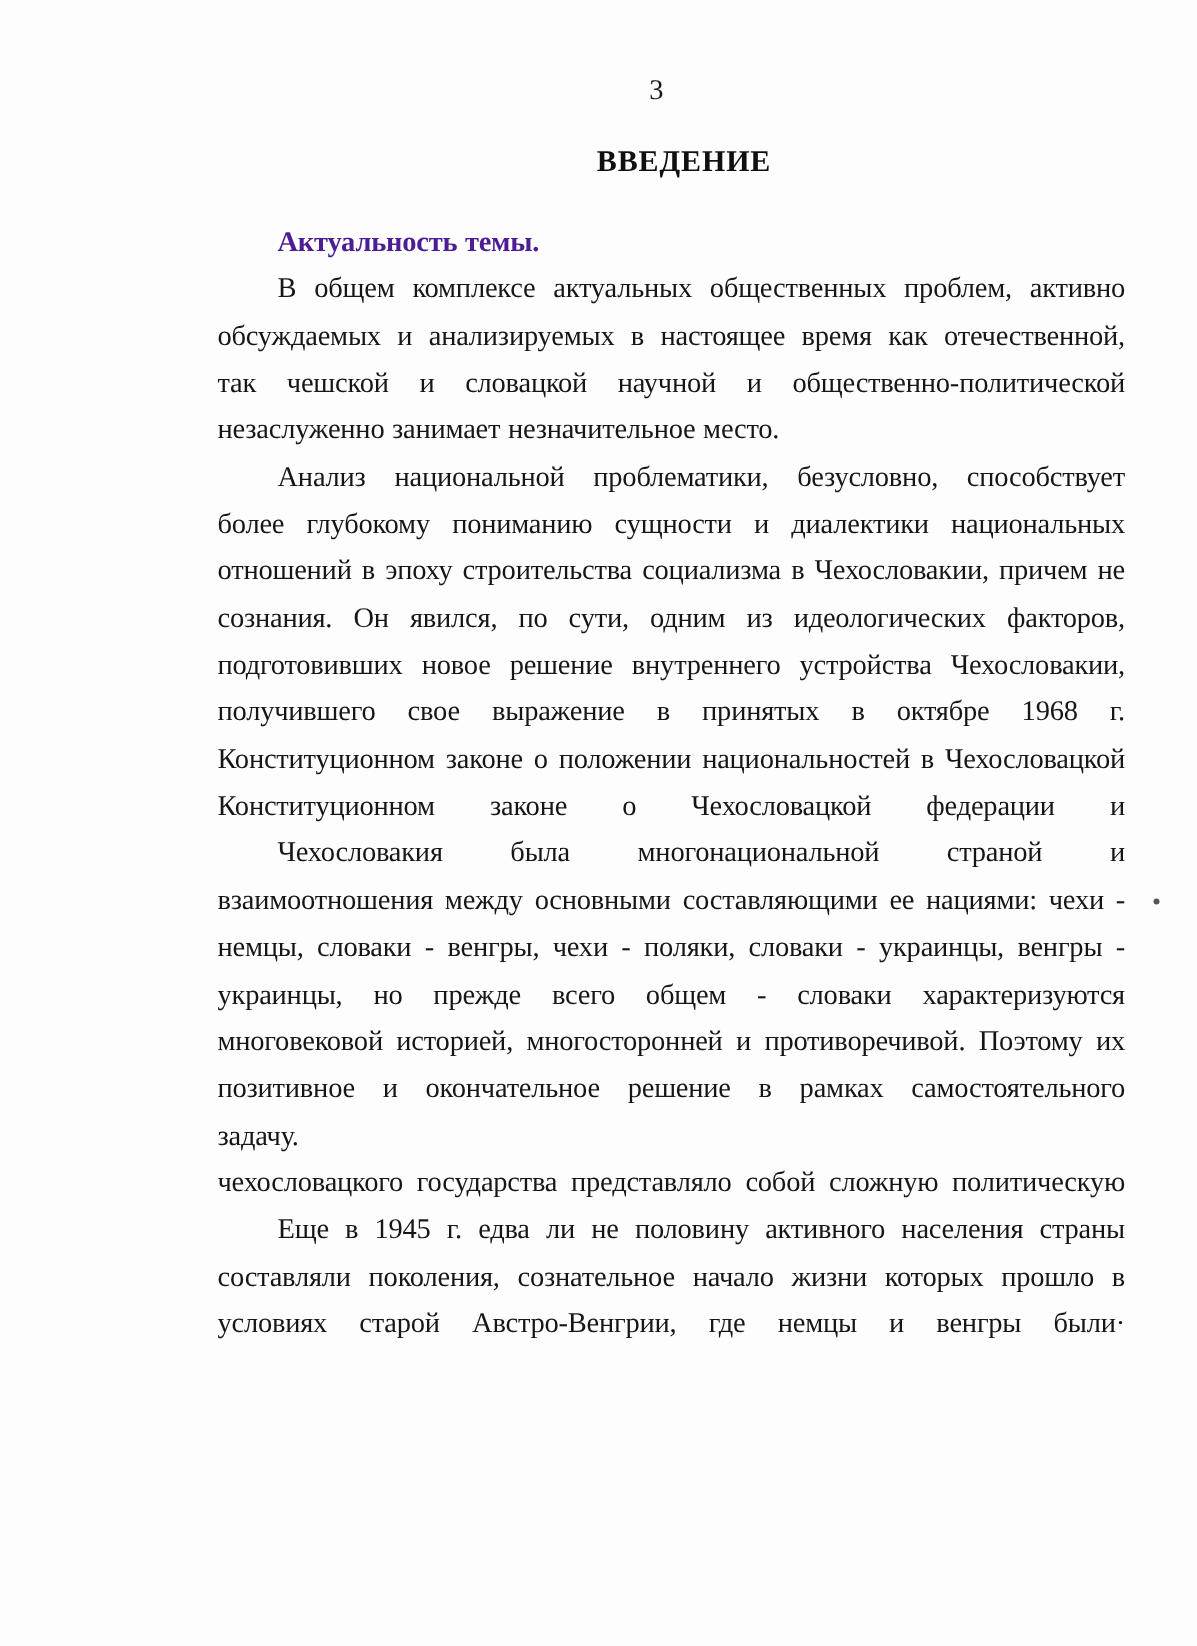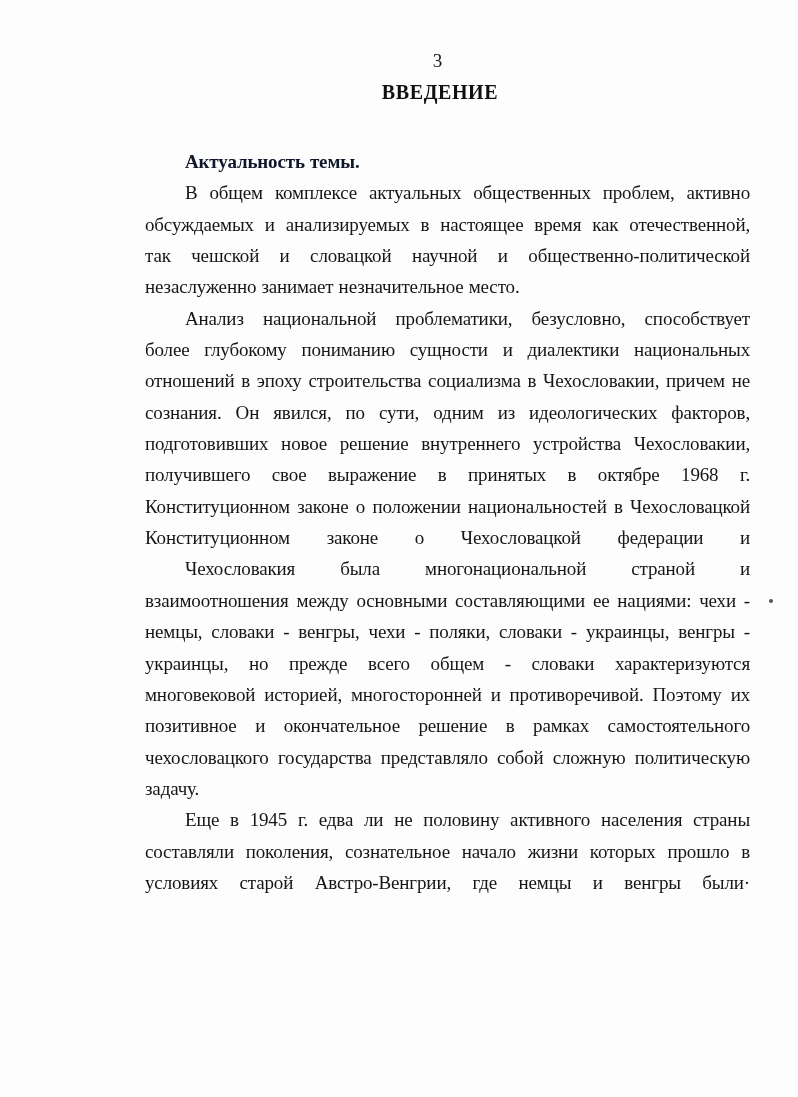--- a/index.html
+++ b/index.html
@@ -17,40 +17,40 @@
   }
   .page-number {
     position: absolute;
     top: 50px; left: 145px; width: 585px;
     text-align: center;
     font-size: 19px;
   }
   .doc-title {
     position: absolute;
     top: 81px; left: 145px; width: 590px;
-    margin: 0;
+    margin: 16px;
     text-align: center;
     font-size: 20px;
     font-weight: bold;
     letter-spacing: 0.6px;
     color: #101010;
   }
   .text-block {
     position: absolute;
     top: 146px; left: 145px; width: 605px;
     font-size: 19px;
     line-height: 31.35px;
     letter-spacing: -0.15px;
     word-spacing: 0.5px;
   }
   .line { min-height: 31.35px; }
   .just { text-align: justify; text-align-last: justify; }
   .left { text-align: left; text-align-last: left; }
   .indent { padding-left: 40px; }
-  .bold { font-weight: bold; color: #0f172a; }
+  .bold { font-weight: bold; color: #4c1d95; }
   .artifact-dot {
     position: absolute;
     left: 769px; top: 599px;
     width: 4px; height: 4px;
     background: #555;
     border-radius: 50%;
   }
 </style>
 </head>
 <body>
@@ -77,22 +77,22 @@
     <div class="line just">получившего свое выражение в принятых в октябре 1968 г.</div>
     <div class="line just">Конституционном законе о положении национальностей в Чехословацкой</div>
     <div class="line just">Конституционном законе о Чехословацкой федерации и</div>
 
     <div class="line just indent">Чехословакия была многонациональной страной и</div>
     <div class="line just">взаимоотношения между основными составляющими ее нациями: чехи -</div>
     <div class="line just">немцы, словаки - венгры, чехи - поляки, словаки - украинцы, венгры -</div>
     <div class="line just">украинцы, но прежде всего общем - словаки характеризуются</div>
     <div class="line just">многовековой историей, многосторонней и противоречивой. Поэтому их</div>
     <div class="line just">позитивное и окончательное решение в рамках самостоятельного</div>
+    <div class="line left">задачу.</div>
     <div class="line just">чехословацкого государства представляло собой сложную политическую</div>
-    <div class="line left">задачу.</div>
 
     <div class="line just indent">Еще в 1945 г. едва ли не половину активного населения страны</div>
     <div class="line just">составляли поколения, сознательное начало жизни которых прошло в</div>
     <div class="line just">условиях старой Австро-Венгрии, где немцы и венгры были·</div>
   </div>
 
   <span class="artifact-dot"></span>
 
 </div>
 

